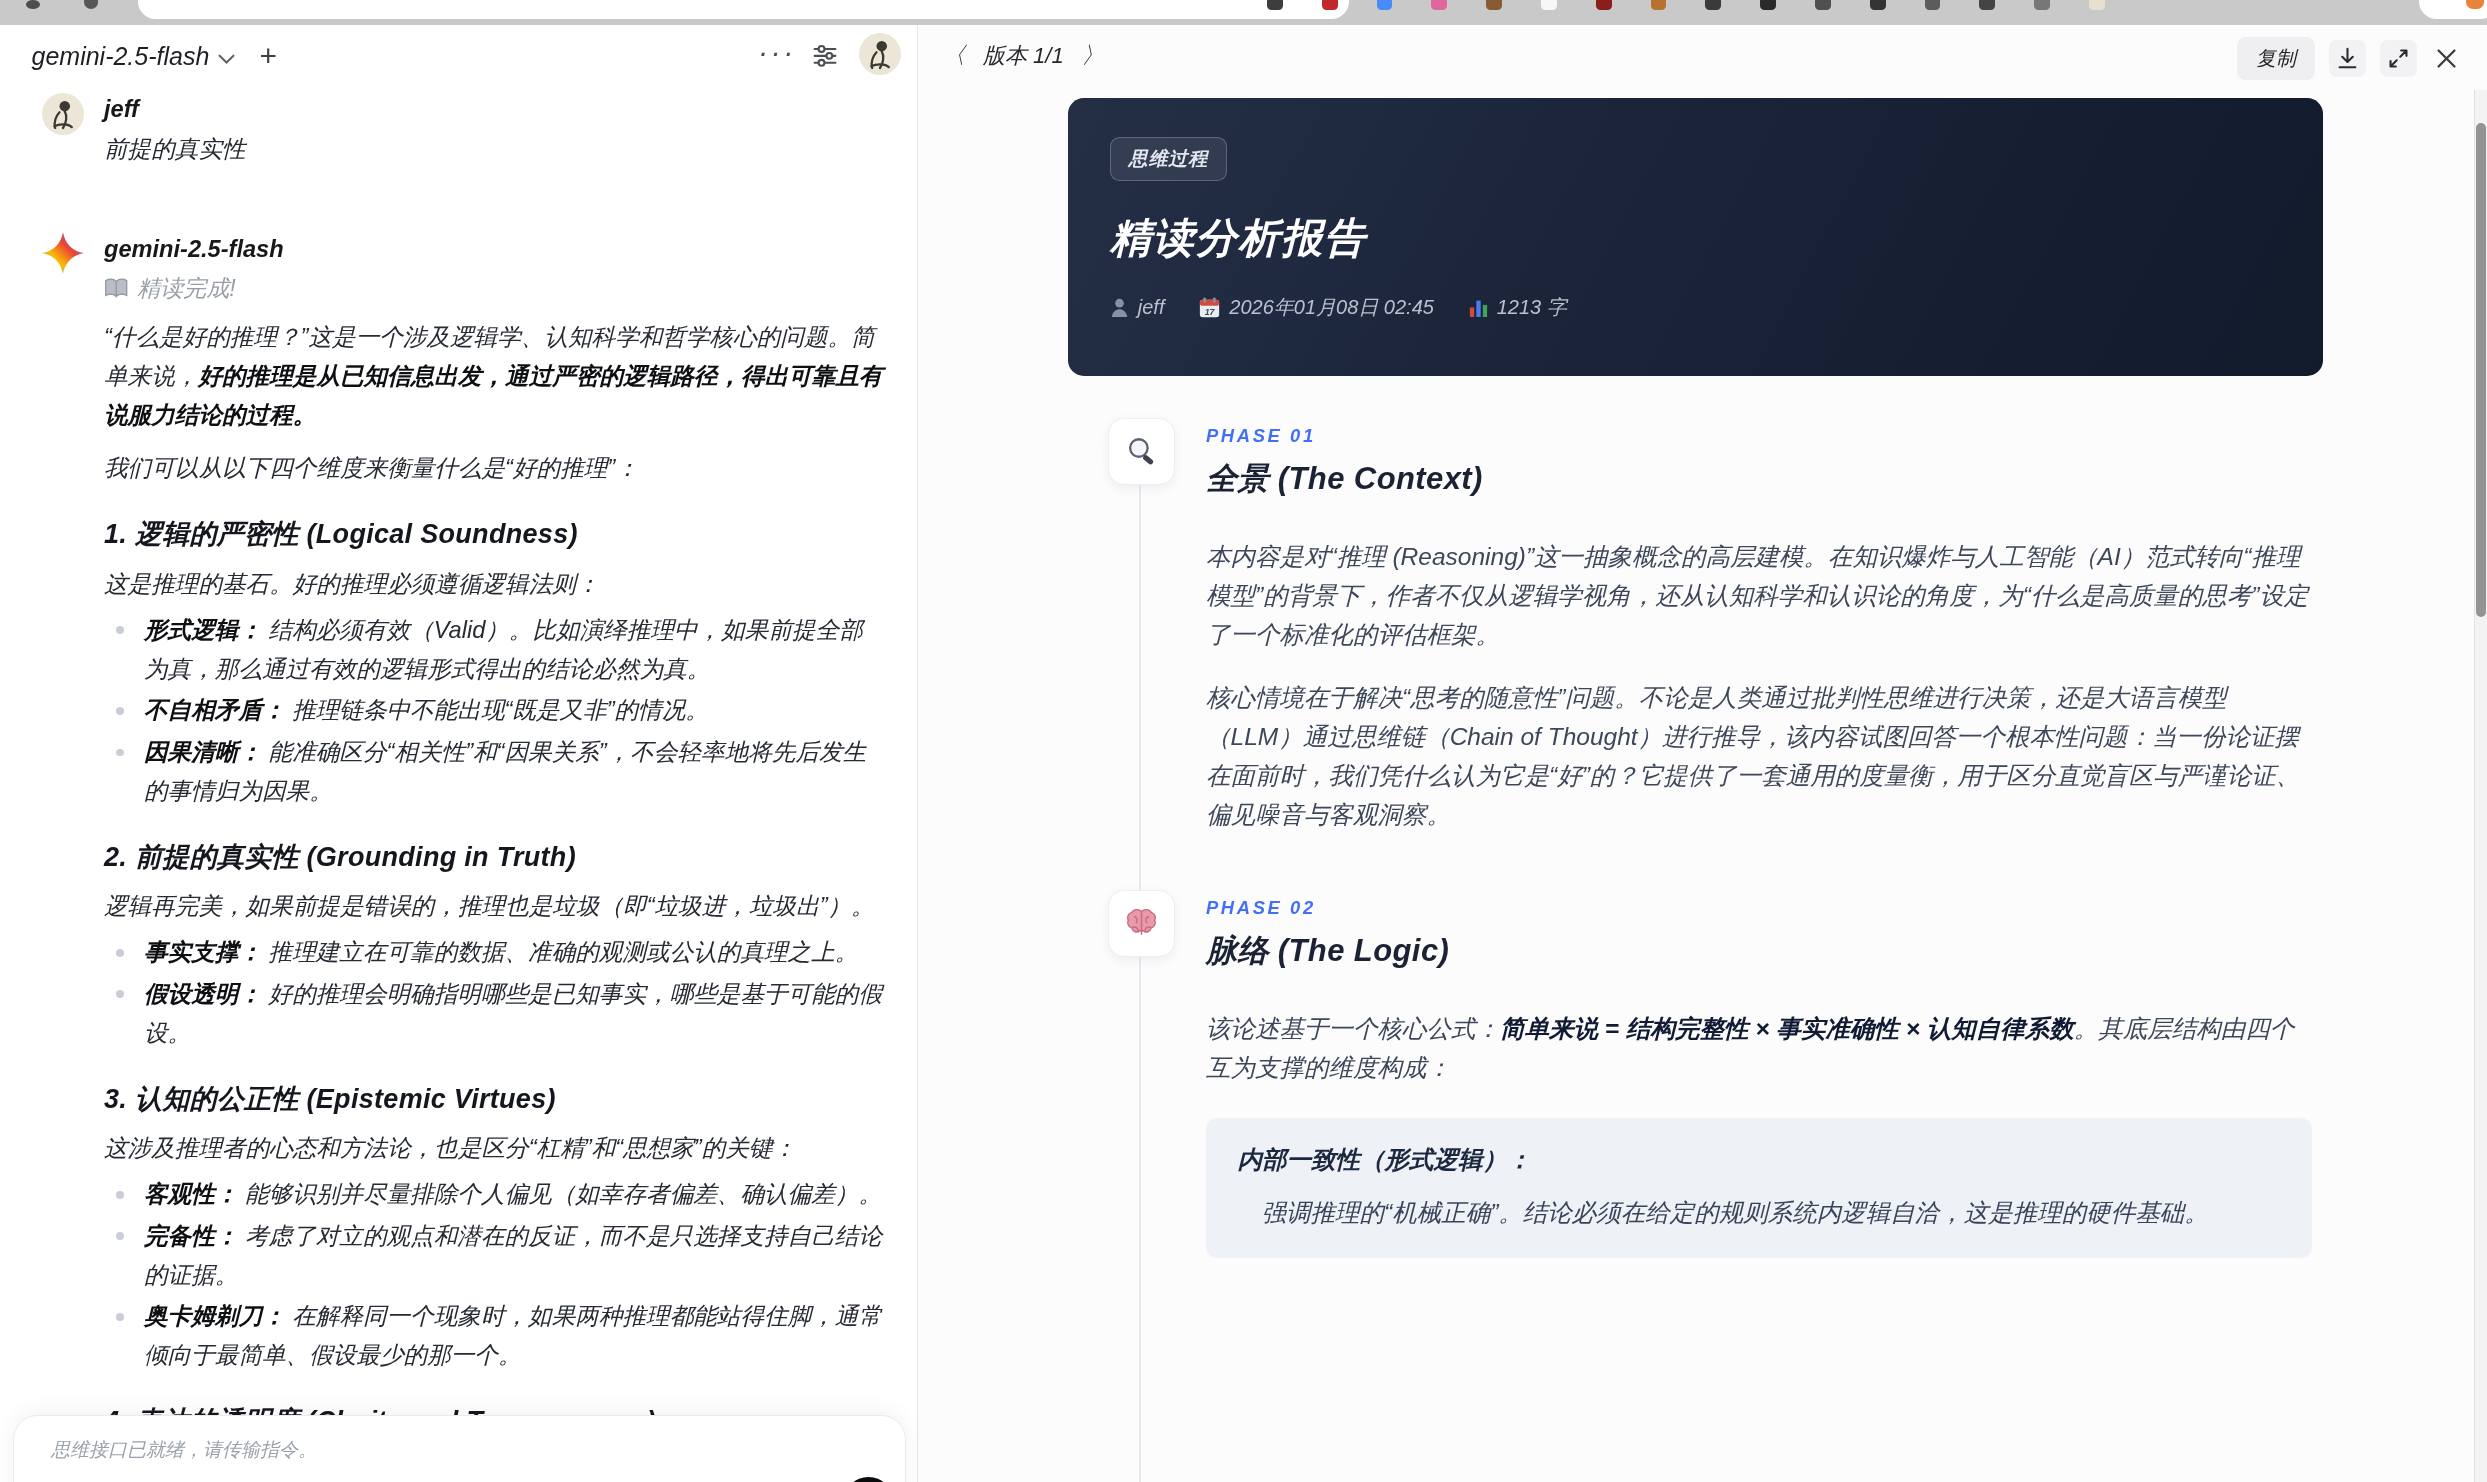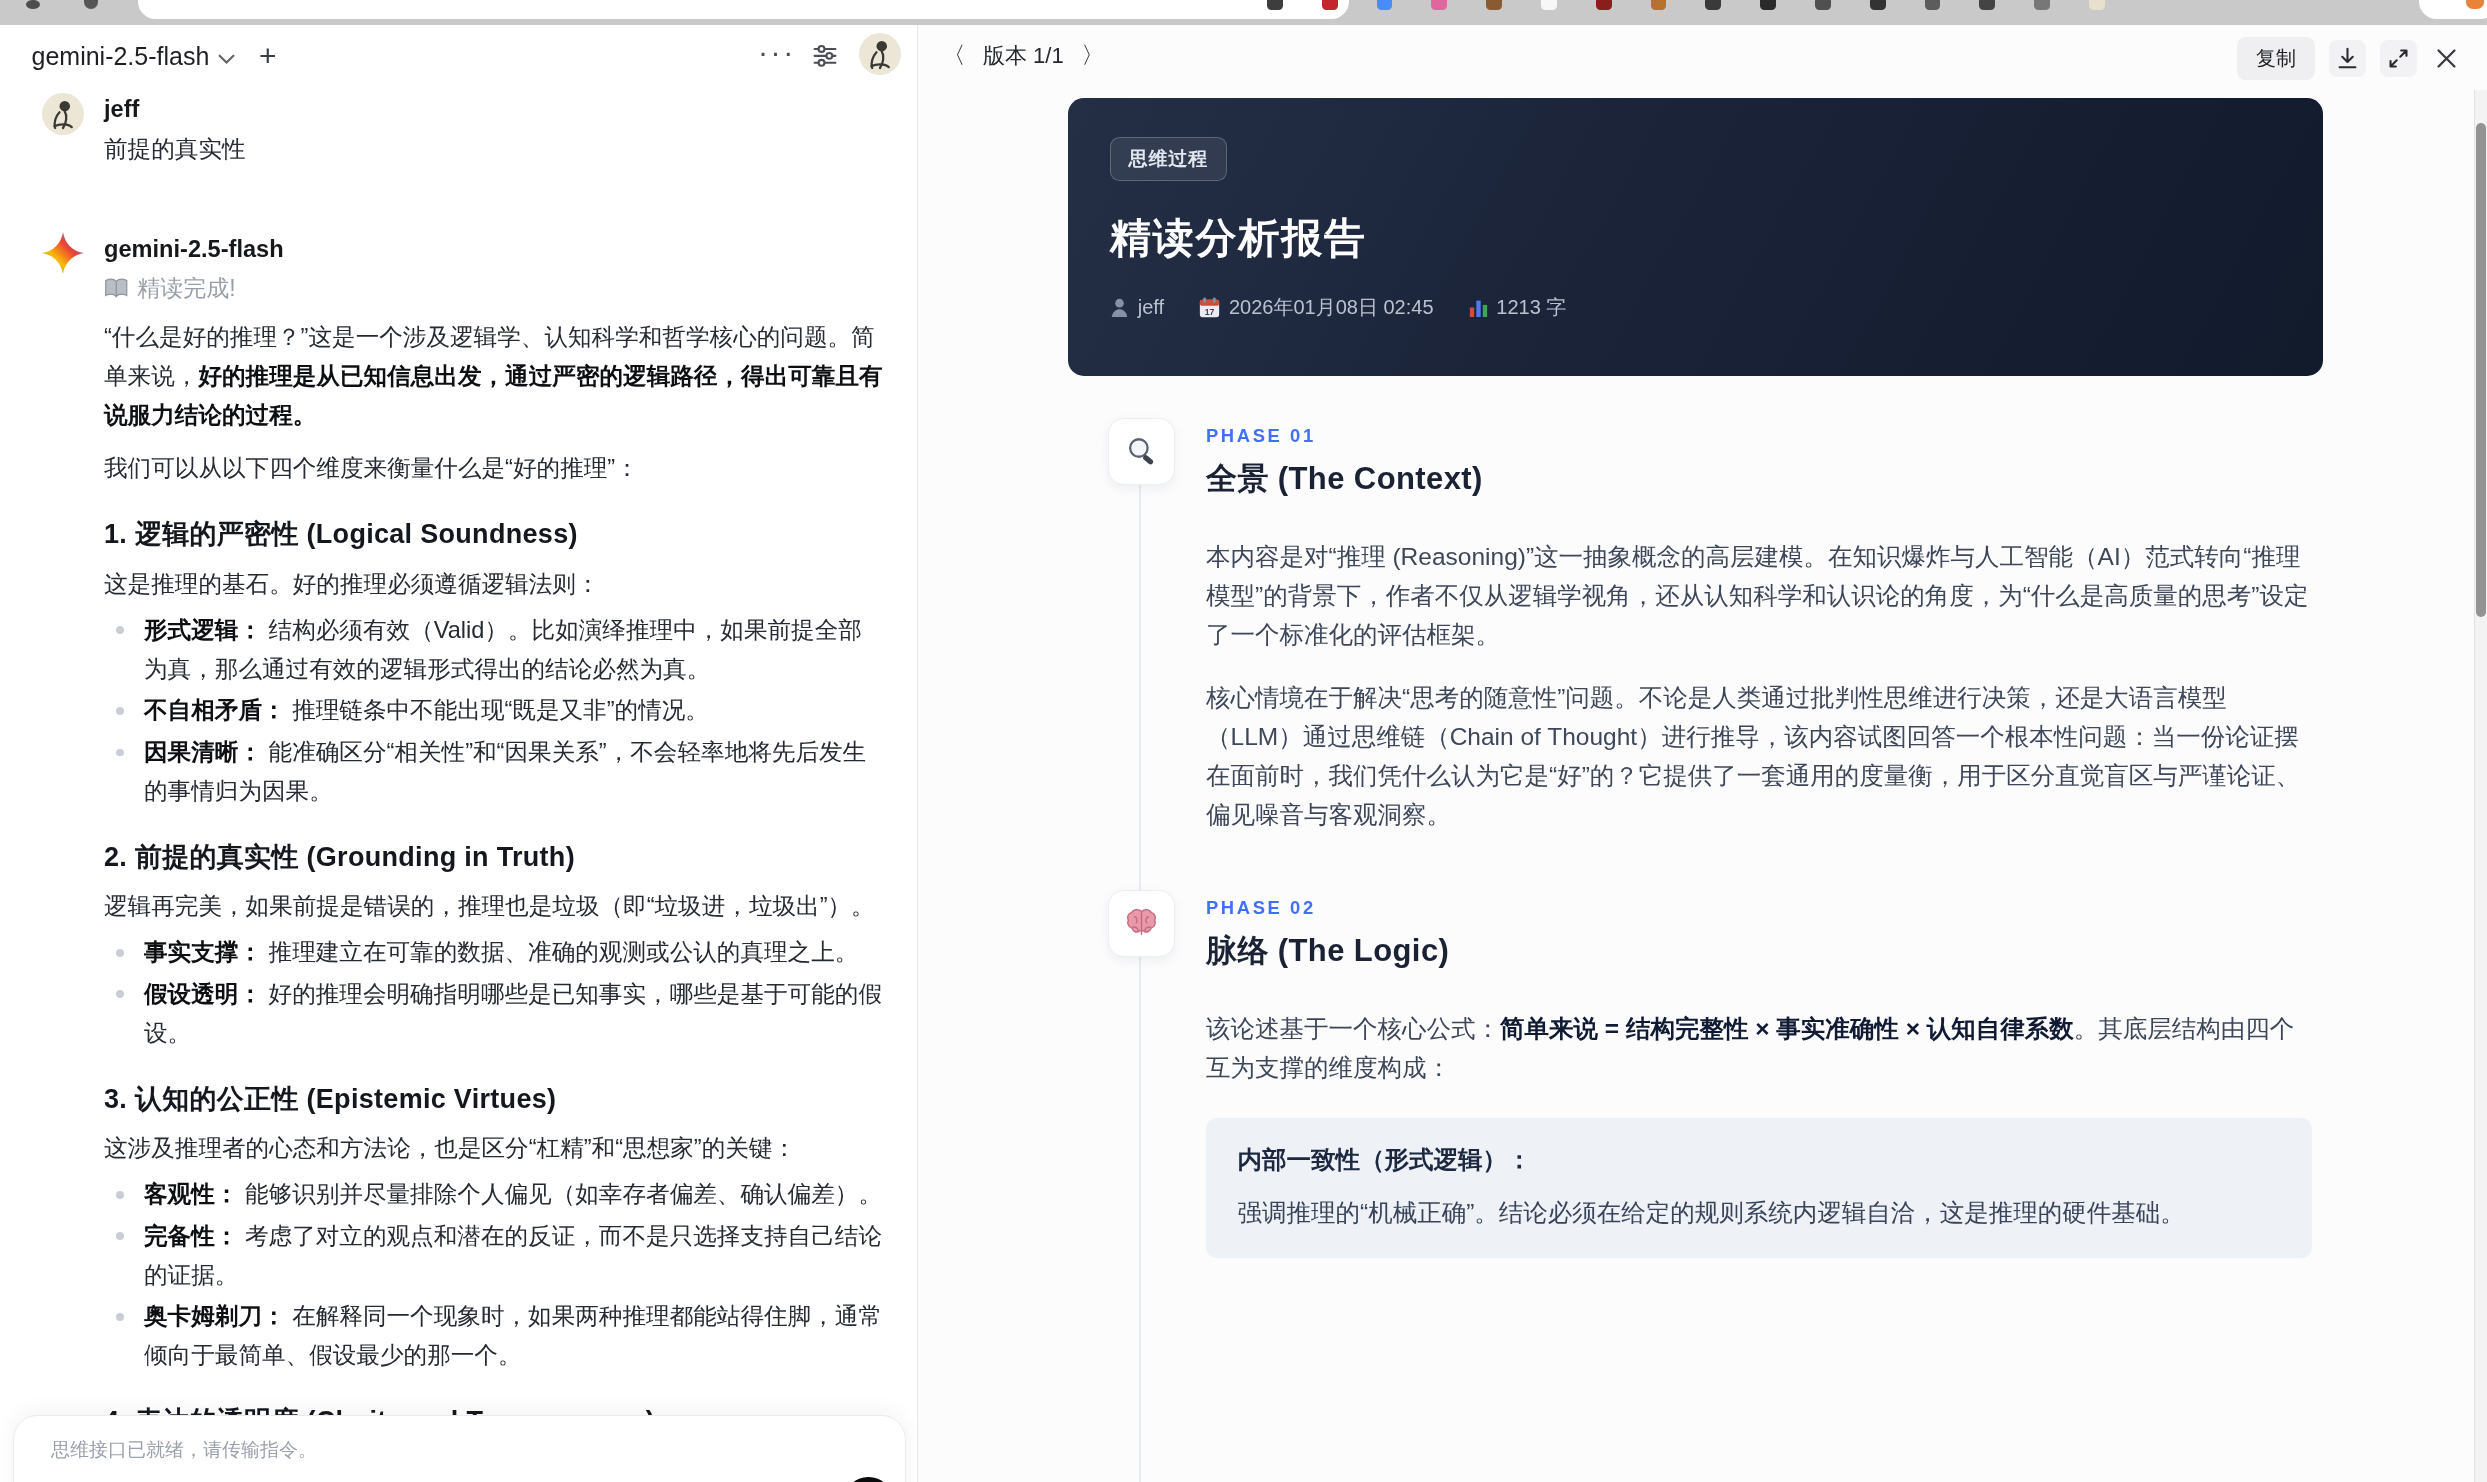--- a/index.html
+++ b/index.html
@@ -1,17 +1,17 @@
 <!DOCTYPE html>
 <html style="--accent: #4270f5;font-size:14px"><head>
 <meta charset="utf-8">
 <style>
   html,body{margin:0;padding:0;}
   body{font-family:"Liberation Sans",sans-serif;background:#fff;}
-  .screen{position:relative;width:2487px;height:1483px;overflow:hidden;background:#c4b5fd;}
+  .screen{position:relative;width:2487px;height:1483px;overflow:hidden;background:#c4b5fd;font-style:italic;}
 
   
   .browser-bar{position:absolute;top:0;left:0;width:2487px;height:24.5px;background:#c9c9c9;z-index:10;}
   .address-pill{position:absolute;left:138px;top:-15.8px;width:1211px;height:35px;background:#fff;border-radius:17.5px;}
   .address-pill-right{position:absolute;left:2419px;top:-15.8px;width:79px;height:35px;background:#fff;border-radius:17.5px;}
   .ext-row{position:absolute;left:1267px;top:0;height:10.5px;display:flex;gap:39px;}
   .ext-row i{display:block;width:15.8px;height:9.6px;border-radius:0 0 4.4px 4.4px;}
   .chrome-glyph{position:absolute;top:0;width:14px;height:8.8px;border-radius:0 0 7px 7px;background:#555;}
 
   
@@ -77,21 +77,21 @@
   .phase{position:relative;margin:49px 0 0 190px;padding-left:98px;width:1204px;box-sizing:border-box;z-index:1;}
   .phase-icon{position:absolute;left:0;top:-7px;width:65px;height:65px;border-radius:15.8px;background:#fff;
     border:0.9px solid #eceef2;box-shadow:0 3.5px 10.5px rgba(20,30,60,.06);display:flex;align-items:center;justify-content:center;}
   .phase-label{font-size:18.4px;font-weight:700;color:var(--accent,#4270f5);letter-spacing:2.6px;}
   .phase-title{margin-top:10.5px;font-size:31px;font-weight:700;color:#1a2234;letter-spacing:0.4px;}
   .phase-p{margin:24.5px 0 0;font-size:24.5px;line-height:39px;color:#3d4759;width:1106px;}
   .phase-p:first-of-type{margin-top:37px;}
   .phase-p b{color:#101b33;}
   .logic-card{width:1106px;box-sizing:border-box;background:#eef1f5;border-radius:10.5px;padding:24.5px 31.5px;margin-top:26px;}
   .logic-card-title{font-size:24.5px;font-weight:700;color:#1c2740;}
-  .logic-card-text{margin-top:17.5px;font-size:24.5px;line-height:40px;color:#39445a;}
+  .logic-card-text{margin-top:17.5px;font-size:24.5px;line-height:40px;color:#39445a;margin-left:24px;}
 
   
   .scrollbar-track{position:absolute;right:0;top:65px;width:12.3px;bottom:0;background:#f3f3f3;border-left:0.9px solid #e2e2e3;z-index:7;}
   .scrollbar-thumb{position:absolute;right:0.9px;top:33px;width:10.5px;height:494px;background:#939393;border-radius:6.1px;}
 
   svg{display:block;}
 </style>
 </head>
 <body>
 

